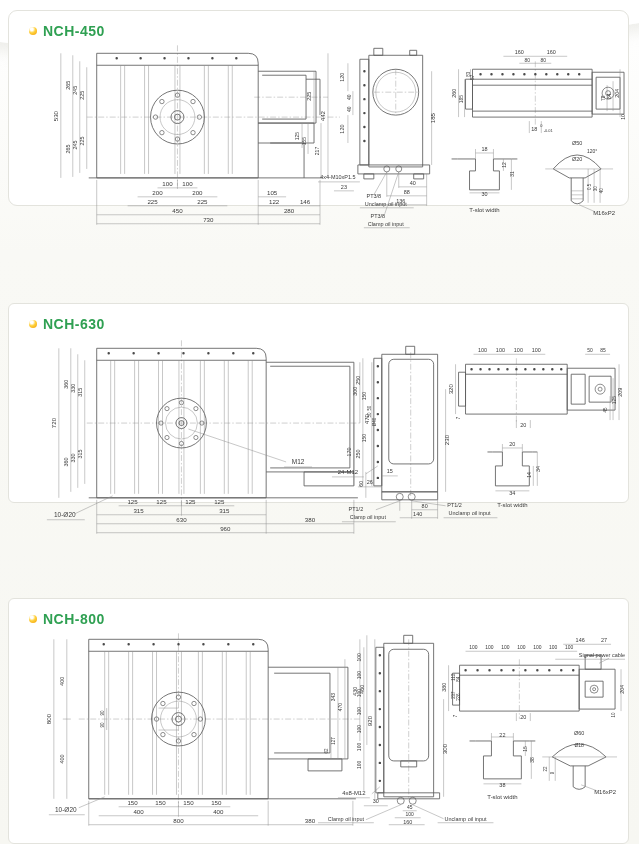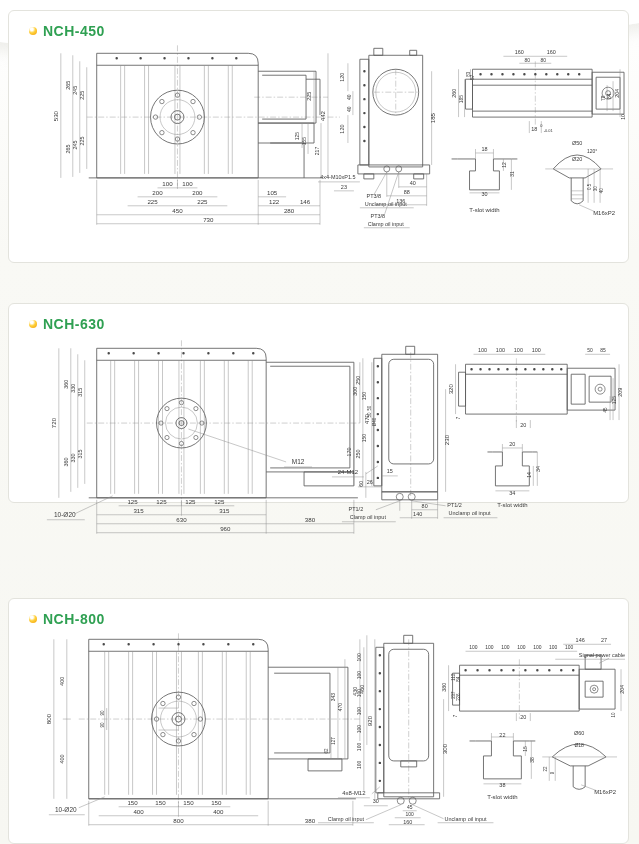--- a/index.html
+++ b/index.html
@@ -8,21 +8,21 @@
     background:linear-gradient(180deg,#ffffff 0%,#f9f9f5 30%,#f7f7f2 100%);
     font-family:"Liberation Sans","DejaVu Sans",sans-serif;
   }
   .wave{position:absolute;left:-120px;top:-70px;width:900px;height:120px;border-radius:50%;
     background:rgba(255,255,255,.8);box-shadow:0 18px 14px -12px rgba(210,210,200,.35);transform:rotate(-2deg);}
   .panel{
     position:absolute;left:8px;width:621px;background:#fff;
     border:1px solid #e3e3dd;border-radius:6px;box-sizing:border-box;
     box-shadow:0 0 0 1px rgba(255,255,255,.6) inset;
   }
-  #panel-1{top:10px;height:253px;}
+  #panel-1{top:10px;height:196px;border-radius:9px;}
   #panel-2{top:303px;height:200px;}
   #panel-3{top:598px;height:246px;}
   .title-row{position:absolute;left:20px;top:12px;display:flex;align-items:center;gap:6px;}
   .bullet{width:8px;height:8px;border-radius:50%;
     background:radial-gradient(circle at 35% 28%, #ffffff 0 18%, #ffd23f 45%, #f29b00 100%);}
   .ptitle{margin:0;font-size:14px;font-weight:bold;color:#2fa052;letter-spacing:.5px;}
   svg.draw{position:absolute;left:0;top:30px;}
   .ln{stroke:#5c5c5c;stroke-width:.85;fill:none;stroke-linejoin:round;}
   .lt{stroke:#8f8f8f;stroke-width:.5;fill:none;}
   .cl{stroke:#a0a0a0;stroke-width:.5;fill:none;stroke-dasharray:6 2 1.5 2;}

